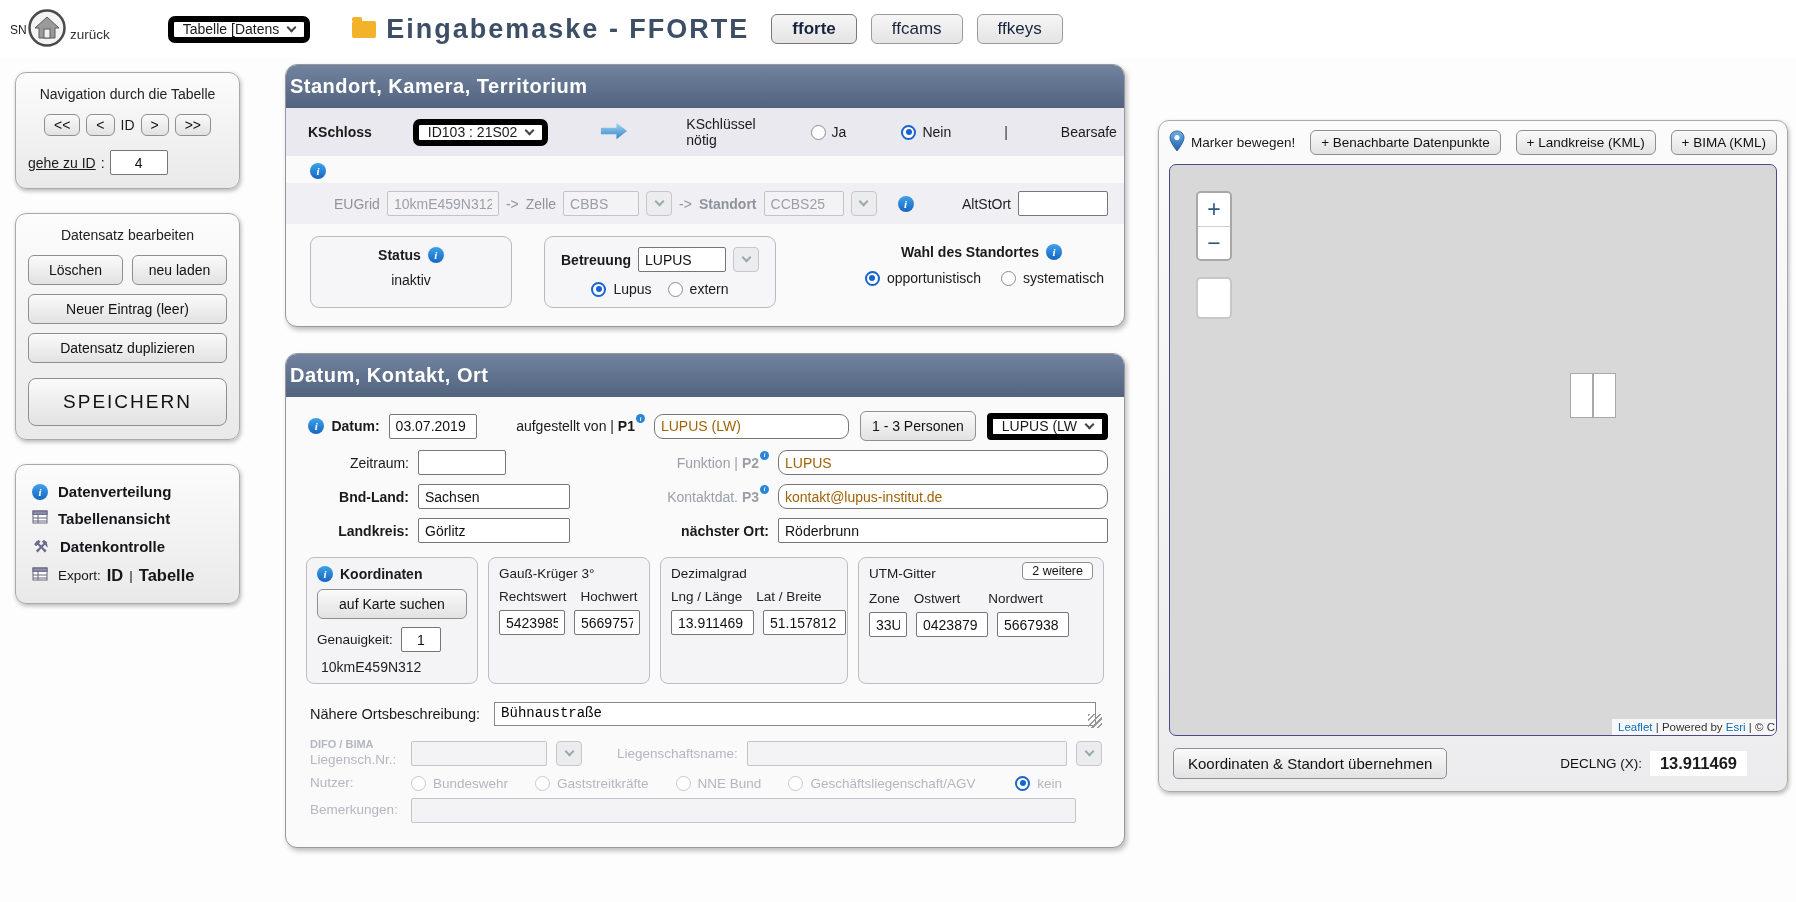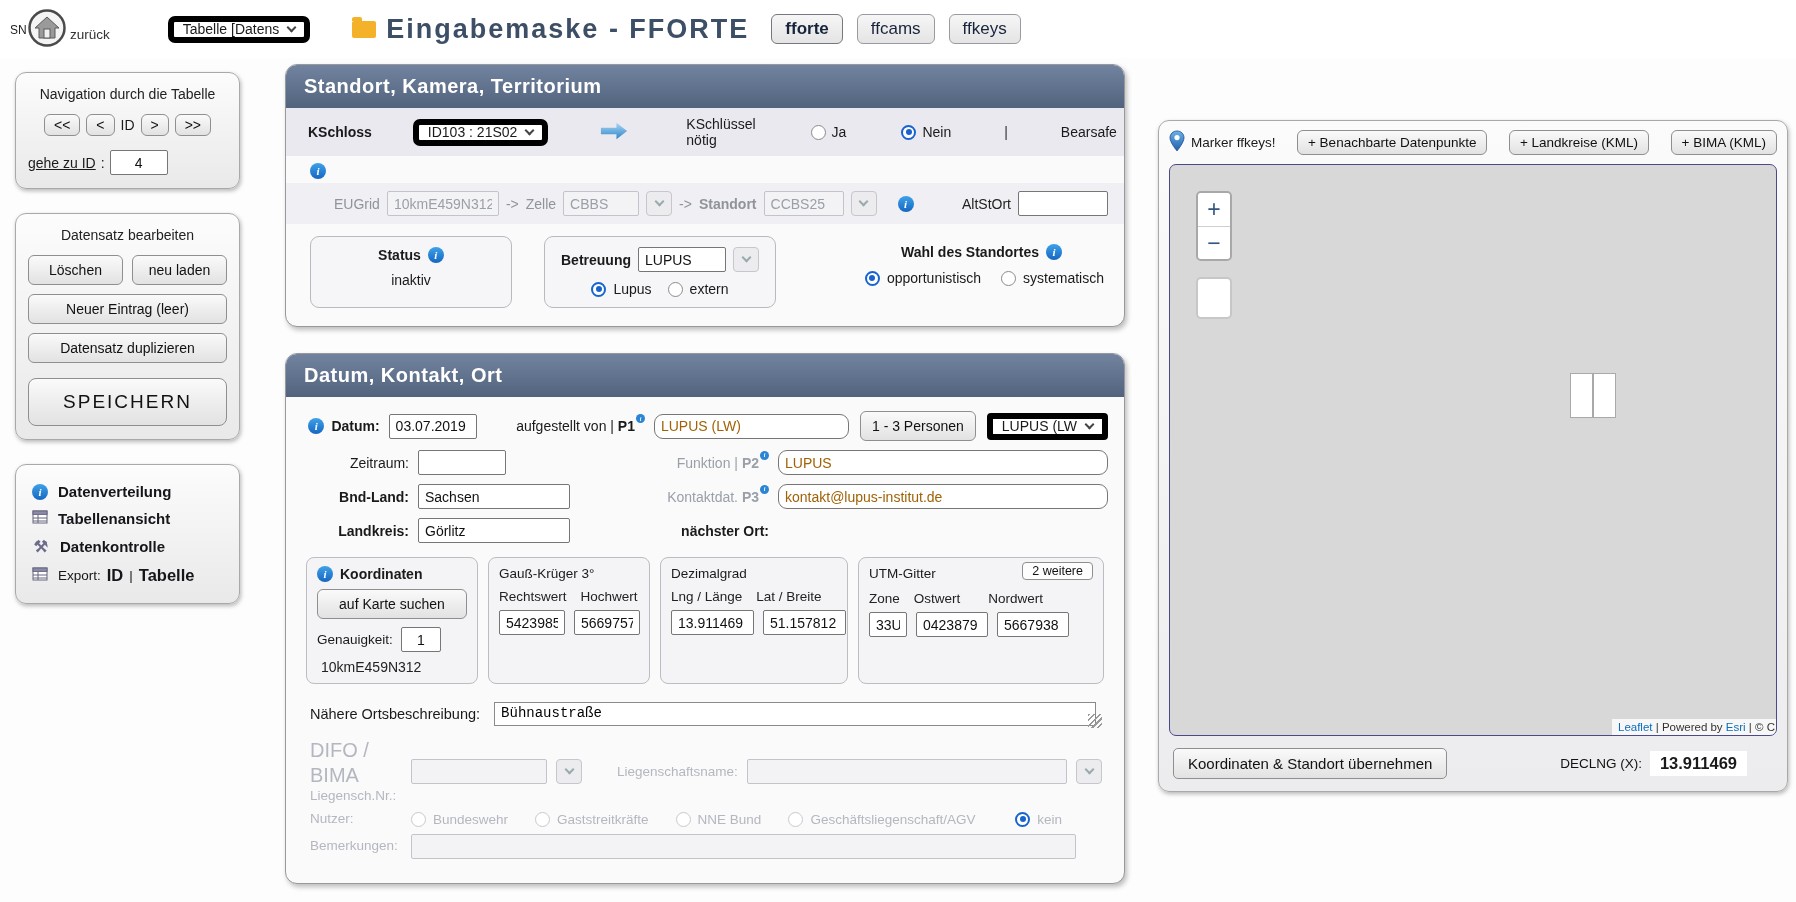--- a/index.html
+++ b/index.html
@@ -41,21 +41,21 @@
   .logo-wrap { display:flex; align-items:center; width:46px; }
   .logo-sn { font-size:12px; color:#222; margin-bottom:-2px; }
   .back-link { margin:10px 0 0 14px; font-size:13.5px; color:#333; cursor:pointer; }
   .table-sel { margin-left:58px; }
   .folder { width:24px; height:17px; background:#f3b229; border-radius:2px; position:relative; margin:0 10px 0 42px; }
   .folder::before { content:""; position:absolute; top:-4px; left:0; width:10px; height:4px;
     background:#f3b229; border-radius:2px 2px 0 0; }
   .page-title { font-size:27px; font-weight:bold; letter-spacing:2px; color:#3d4f66; }
   .appbtns { display:flex; gap:14px; margin-left:22px; }
   .appbtn { background:linear-gradient(#f6f6f6,#e4e4e4); border:1px solid #9a9aa2; border-radius:6px;
-    padding:4px 13px; font-size:17px; color:#17243c; cursor:pointer; }
+    padding:4px 20px; font-size:17px; color:#17243c; cursor:pointer; }
   .appbtn.active { font-weight:bold; border-color:#77777f; }
 
   
   .content { display:flex; align-items:flex-start; }
   .leftcol { width:225px; margin-left:15px; margin-top:14px; }
   .maincol { width:840px; margin-left:45px; margin-top:6px; }
   .mapcol  { flex:1; margin-left:33px; margin-right:8px; margin-top:0; }
 
   
   .panel { border:1px solid #a9a9a9; border-radius:11px; background:linear-gradient(#fcfcfc,#e9e9e9);
@@ -74,21 +74,21 @@
   .linkrow { display:flex; align-items:center; gap:10px; padding:5px 4px; cursor:pointer;
     font-size:15px; font-weight:bold; color:#15151a; }
   .linkrow .ex-small { font-weight:normal; font-size:13.5px; }
   .linkrow .ex-big { font-size:16.5px; }
   .tool-glyph { font-size:16px; color:#6b6b8c; width:18px; text-align:center; }
 
   
   .card { border:1px solid #98989e; border-radius:12px; background:#fafafb;
     box-shadow:2px 3px 5px rgba(0,0,0,.25); margin-bottom:26px; overflow:hidden; }
   .card-head { background:linear-gradient(#72839f,#52637e); color:#fff; font-size:20px;
-    font-weight:bold; letter-spacing:.5px; padding:10px 18px; border-radius:10px 10px 0 0; }
+    font-weight:bold; letter-spacing:.5px; padding:10px 4px; border-radius:10px 10px 0 0; }
   .row { display:flex; align-items:center; }
 
   .r-kamera { padding:13px 16px 9px 22px; }
   .lbl-62 { width:64px; font-weight:bold; }
   .linkhint { font-size:13px; color:#222; margin-left:8px; }
   .r-kschloss { background:#e9e9ef; padding:8px 20px 8px 22px;gap:41px; }
   .radpair { display:flex; align-items:center; gap:6px; margin-left:14px; }
   .pipe { margin:0 12px; color:#333; }
   .r-info { padding:6px 0 4px 24px; }
   .r-eugrid { background:#f0f0f4; padding:8px 16px 8px 48px; color:#8f939b; display:flex; align-items:center; gap:7px; }
@@ -126,21 +126,21 @@
 
   .ortsrow { display:flex; align-items:center; gap:14px; margin:16px 6px 4px 10px; }
   .ortsrow textarea { flex:1; height:24px; resize:none; border:1px solid #8a8a8a; background:#fff;
     font:14px "Liberation Mono",monospace; padding:2px 6px; overflow:hidden; }
   .grip { width:14px; height:14px; margin-left:-22px; margin-top:14px;
     background:repeating-linear-gradient(135deg,#999 0 1.5px,transparent 1.5px 4px); flex:none; }
 
   .difo { margin:10px 6px 14px 10px; color:#b4b7bf; font-size:13.5px; }
   .difo .drow { display:flex; align-items:center; gap:9px; margin-bottom:6px; }
   .difo-lbl { width:92px; line-height:1.25; }
-  .difo-lbl .t1 { font-weight:normal; font-size:20px; }
+  .difo-lbl .t1 { font-weight:bold; font-size:11px; }
   .dradios { display:flex; align-items:center; gap:7px; margin-right:18px; }
 
   
   .mappanel { border:1px solid #a9a9a9; border-radius:11px; background:linear-gradient(#fbfbfb,#ececee);
     box-shadow:1px 2px 4px rgba(0,0,0,.28); padding:9px 10px 12px; margin-top:62px; }
   .maphead { display:flex; align-items:center; justify-content:space-between; gap:8px; margin-bottom:9px; }
   .maphead .mlabel { display:flex; align-items:center; gap:6px; font-size:13.5px; white-space:nowrap; }
   .maphead .btn { font-size:13.5px; padding:4px 10px; }
   .mapbox { position:relative; height:572px; background:#d8d8d8; border:1px solid #4a4a8a;
     border-radius:7px; overflow:hidden; }
@@ -425,20 +425,23 @@
               <input class="input ghost wfull" value="kontakt@lupus-institut.de" style="">
             </span>
         </div>
 
         <div class="frow">
           <span class="c1">
               <span class="bold">Landkreis:</span>
             </span>
           <span class="c2"><input class="input w150" value="Görlitz" style=""></span>
           <span class="c3"><span class="bold">nächster Ort:</span></span>
+          <span class="c4">
+              <input class="input wfull" value="Röderbrunn" style="">
+            </span>
         </div>
 
         <div class="koordrow">
           <div class="kbox kb1">
             <div class="hdr">
                 <span class="info">i</span>
               <span>Koordinaten</span>
               </div>
             <button class="btn">auf Karte suchen</button>
             <div class="genrow">
@@ -548,21 +551,21 @@
   <div class="mapcol">
     <div class="mappanel">
       <div class="maphead">
         <span class="mlabel">
           <span>
             <svg width="16" height="22" viewBox="0 0 16 22">
                 <path d="M8 1 C3.9 1 1 4 1 7.8 C1 12.5 8 21 8 21 S15 12.5 15 7.8 C15 4 12.1 1 8 1 Z" fill="url(#ping)" stroke="#1b4c8c" stroke-width=".8"></path>
                 <circle cx="8" cy="7.6" r="2.6" fill="#fff"></circle>
               </svg>
           </span>
-          <span>Marker ffkeys!</span>
+          <span>Marker bewegen!</span>
         </span>
         <button class="btn">+ Benachbarte Datenpunkte</button>
         <button class="btn">+ Landkreise (KML)</button>
         <button class="btn">+ BIMA (KML)</button>
       </div>
 
       <div class="mapbox">
         <div class="zoomctl">
           <div class="zbtn">+</div>
           <div class="zbtn">−</div>

